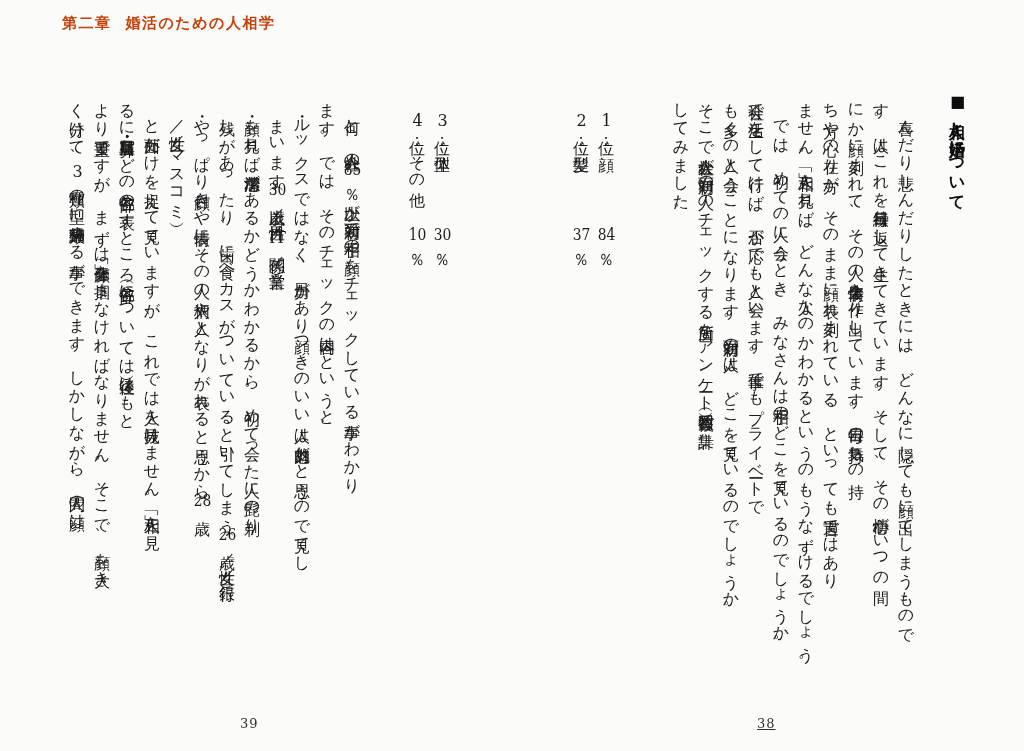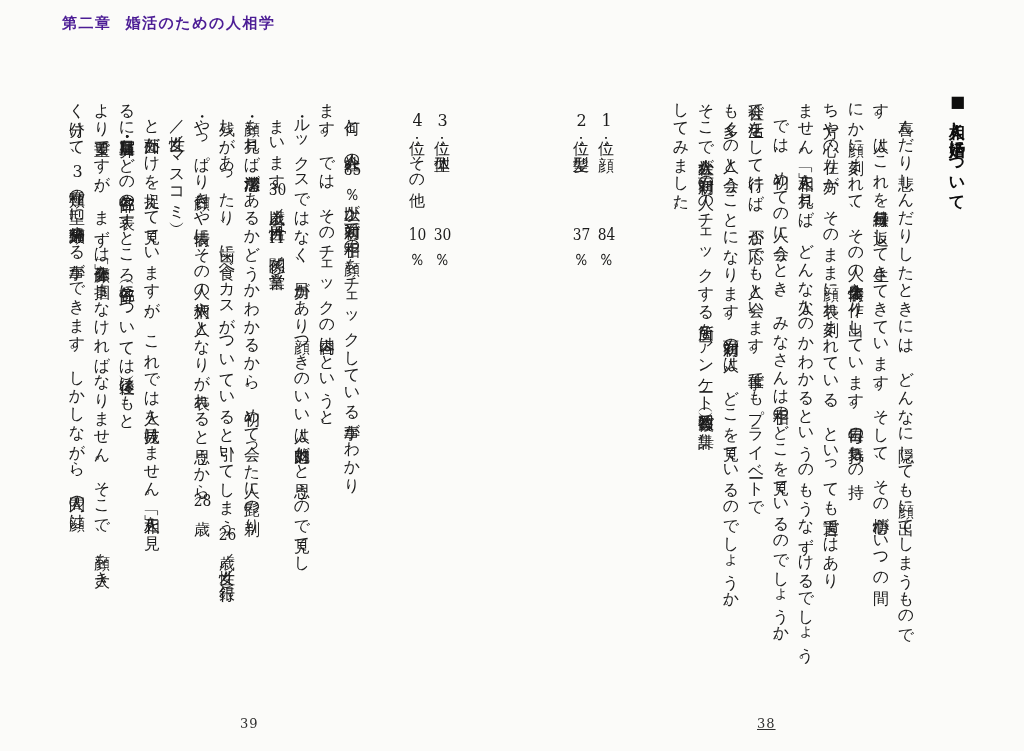--- a/index.html
+++ b/index.html
@@ -5,21 +5,21 @@
   html,body{margin:0;padding:0;}
   body{
     width:1024px;height:751px;position:relative;overflow:hidden;
     background:#fbfbf9;color:#1b1b1b;
     font-family:"DejaVu Serif","Liberation Serif",serif;
   }
   
   .chapter-head{
     position:absolute;top:14px;left:62px;
     font-family:"DejaVu Sans","Liberation Sans",sans-serif;
-    font-weight:bold;font-size:15px;letter-spacing:1.5px;color:#4c1d95;
+    font-weight:bold;font-size:15px;letter-spacing:1.5px;color:#c2410c;
   }
   .chapter-head .sp{display:inline-block;width:14px;}
   
   .vpage{
     position:absolute;top:92px;height:618px;
     writing-mode:vertical-rl;
     -webkit-writing-mode:vertical-rl;
     text-orientation:mixed;
   }
   .page-right{left:560px;width:410px;}

